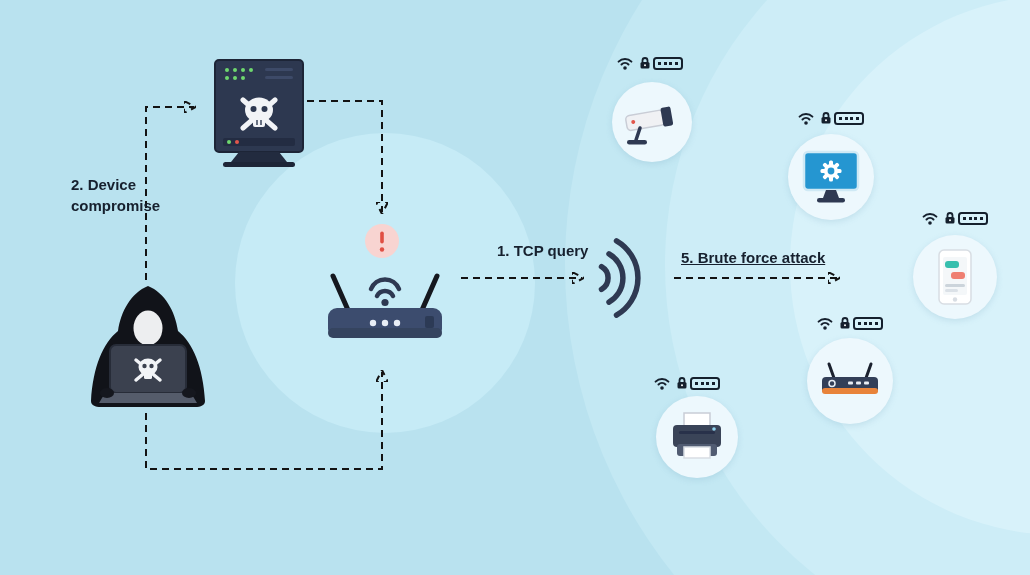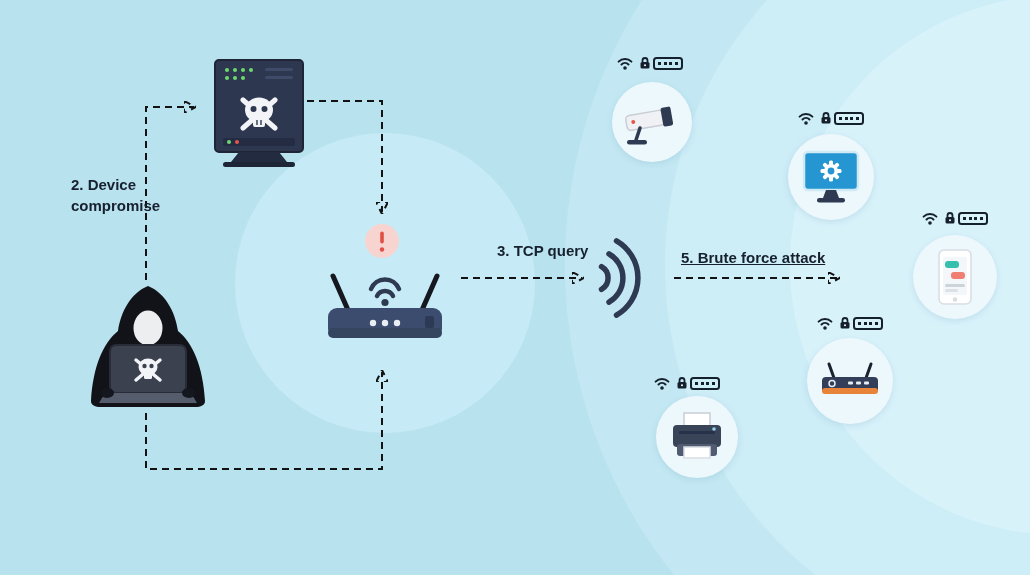--- a/index.html
+++ b/index.html
@@ -313,16 +313,16 @@
     </svg>
     <span class="b-pass">
         <i></i>
         <i></i>
         <i></i>
         <i></i>
       </span>
   </div>
 
   <div class="label" style="left:36px; top:174px; width:112px;margin-left:35px;">2. Device compromise</div>
-  <div class="label nowrap" style="left:497px; top:240px;">3. TCP query</div>
+  <div class="label nowrap" style="left:497px; top:240px;">1. TCP query</div>
   <div class="label nowrap" style="left:681px; top:247px;text-decoration:underline;">5. Brute force attack</div>
 
 </div>
 
 </body></html>

